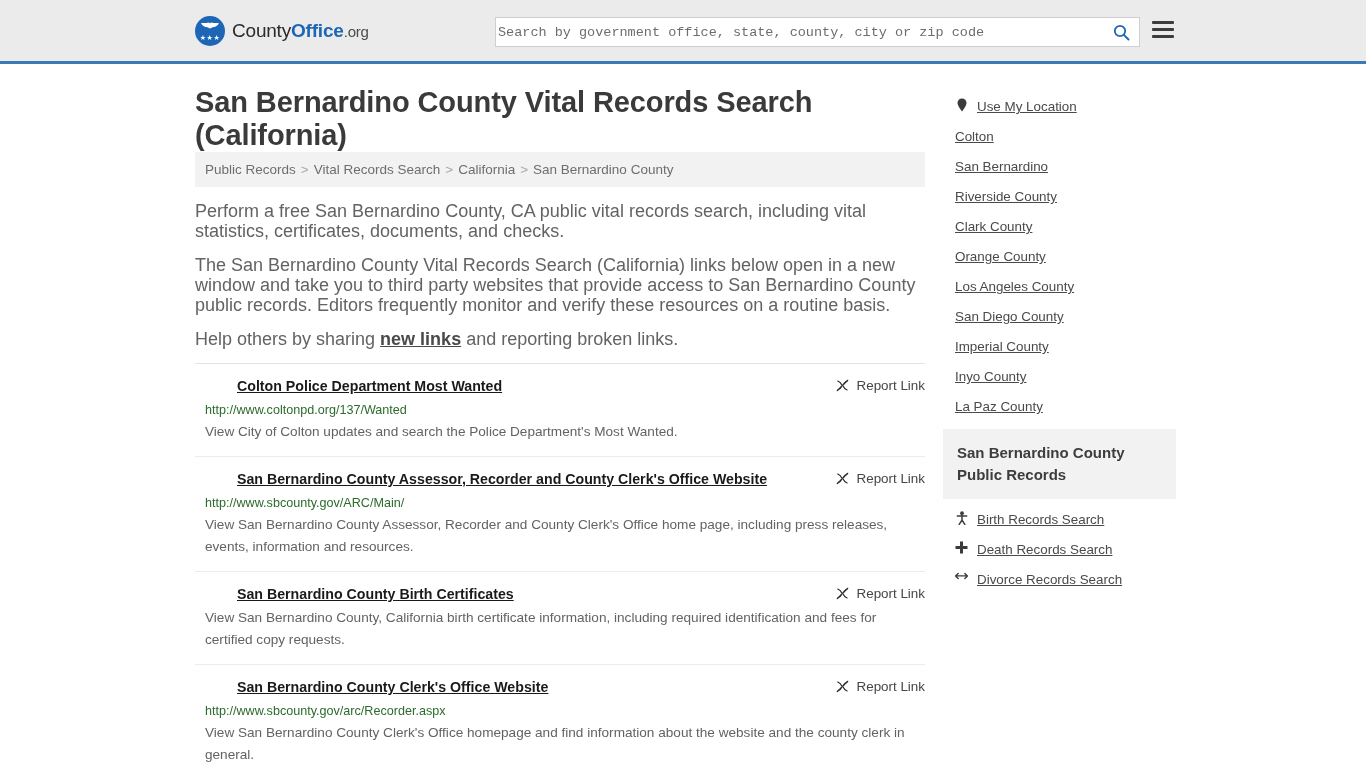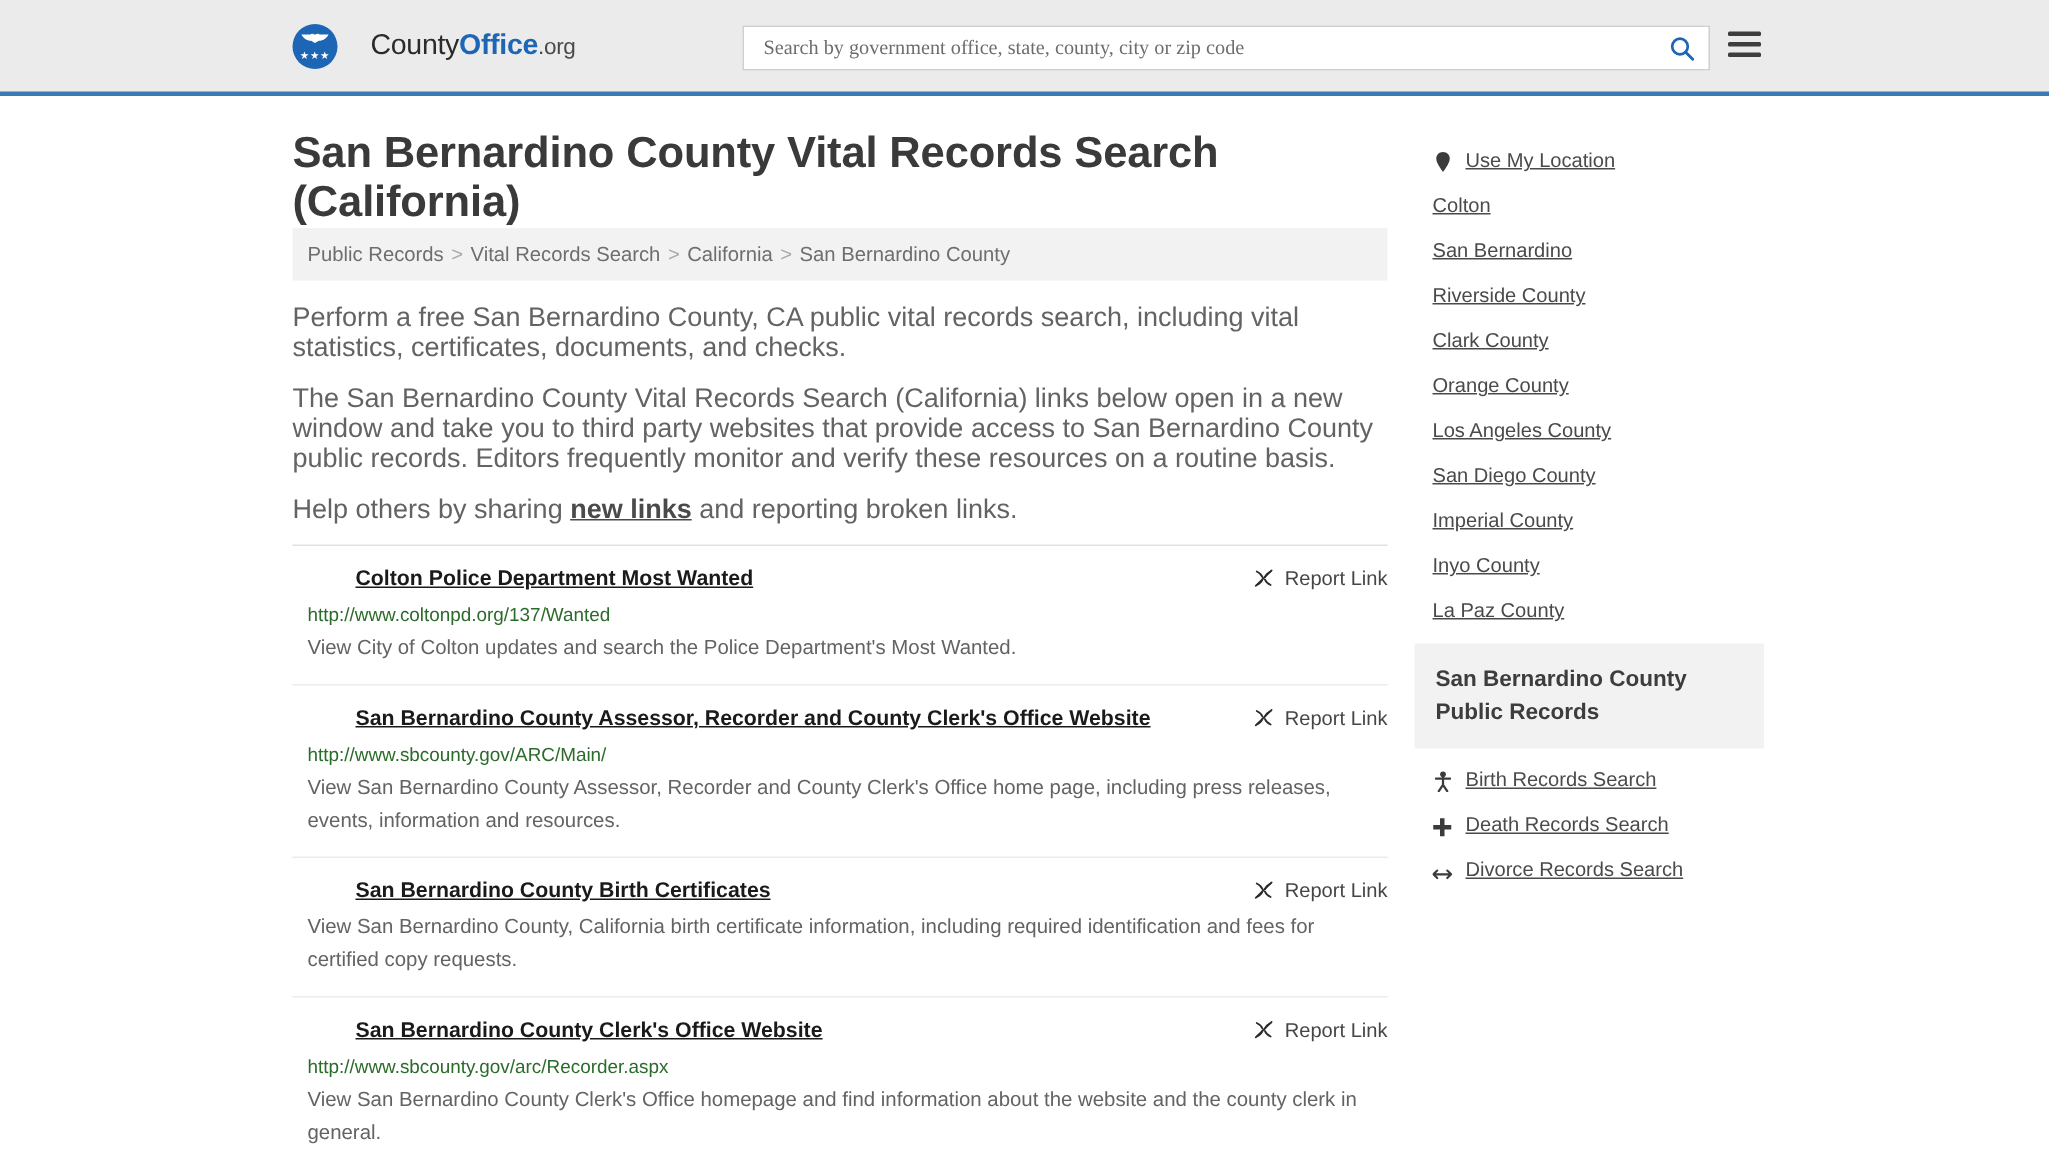--- a/index.html
+++ b/index.html
@@ -16,21 +16,21 @@
     background: #ebebeb;
     border-bottom: 3px solid #3a7ab5;
     display: flex;
     align-items: center;
     position: relative;
   }
   .logo-wrap {
     display: flex;
     align-items: center;
     margin-left: 195px;
-    gap: 22px;
+    gap: 7px;
   }
   .logo-mark {
     width: 30px; height: 30px;
     border-radius: 50%;
     background: #1d66b5;
     position: relative;
     flex: none;
     overflow: hidden;
   }
   .logo-mark .wings {
@@ -66,24 +66,24 @@
     height: 30px;
     background: #ffffff;
     border: 1px solid #cfcfcf;
     display: flex;
     align-items: center;
   }
   .search-input {
     flex: 1;
     border: none;
     outline: none;
-    font-family: Liberation Serif, serif;
+    font-family: Liberation Mono, monospace;
     font-size: 13.5px;
     color: #000000;
-    padding: 0 13px;
+    padding: 0 2px;
     background: transparent;
   }
   .search-input::placeholder { color: #6d6d6d; }
   .search-btn {
     width: 36px; height: 28px;
     border: none;
     background: transparent;
     cursor: pointer;
     display: flex;
     align-items: center;
@@ -213,21 +213,21 @@
     background: #f2f2f2;
     padding: 13px 14px;
     font-size: 15px;
     font-weight: bold;
     color: #3d3d3d;
     line-height: 22px;
   }
   .side-list { padding: 12px 0 0 12px; }
   .side-item {
     display: flex;
-    align-items: flex-end;
+    align-items: flex-start;
     gap: 9px;
     margin-bottom: 13px;
     min-height: 17px;
   }
   .side-item:last-child { margin-bottom: 0; }
   .side-item .lbl {
     font-size: 13.4px;
     color: #4a4a4a;
     text-decoration: underline;
     cursor: pointer;

